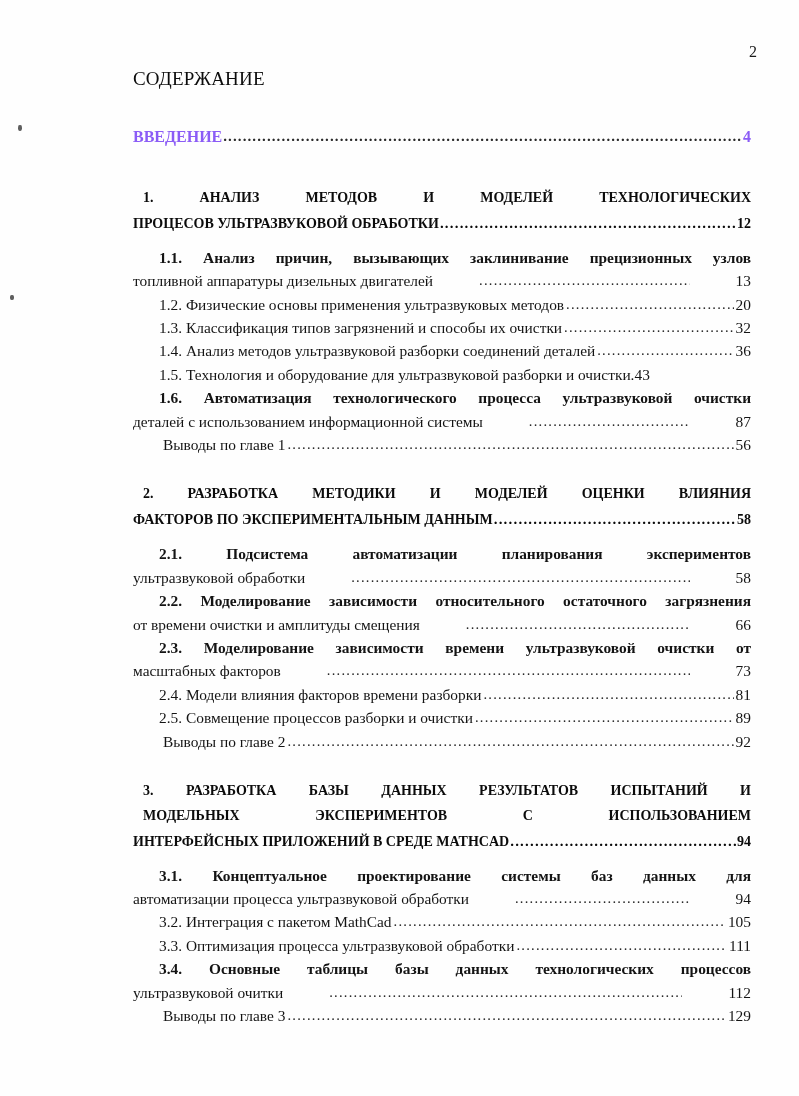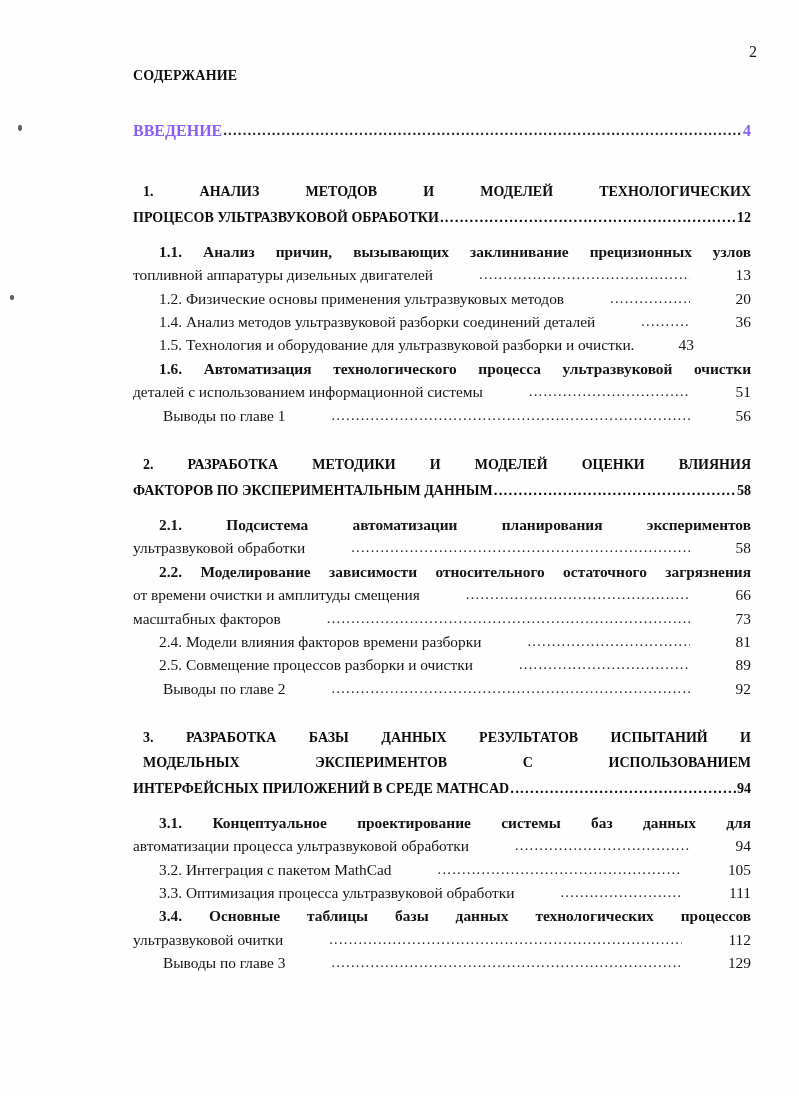--- a/index.html
+++ b/index.html
@@ -38,22 +38,22 @@
 
   
   .content {
     position: absolute;
     left: 133px;
     top: 68px;
     width: 618px;
   }
 
   .toc-title {
-    font-weight: bold;
-    font-size: 14px;
+    font-weight: normal;
+    font-size: 19px;
     letter-spacing: 0.2px;
     margin: 0 0 38px 0;
     color: #0d0d0d;
   }
 
   
   .row {
     display: flex;
     align-items: baseline;
     width: 100%;
@@ -145,21 +145,20 @@
     text-indent: 0;
     width: 100%;
     margin-left: -16px;
     padding-left: 16px;
     gap: 44px;
   }
   .section.single {
     display: flex;
     align-items: baseline;
     padding-left: 26px;
-    gap: 44px;
   }
   .section .txt { flex: 0 0 auto; white-space: nowrap; }
   .section .lead {
     flex: 1 1 auto;
     overflow: hidden;
     white-space: nowrap;
     margin: 0 2px;
     transform: translateY(-1px);
   }
   .section .lead::before {
@@ -223,38 +222,43 @@
         <span class="pg">13</span>
       </div>
     </div>
 
     <div class="section single">
       <span class="txt">1.2. Физические основы применения ультразвуковых методов</span>
       <span class="lead"></span>
       <span class="pg">20</span>
     </div>
 
+    <div class="section single">
+      <span class="txt">1.3. Классификация типов загрязнений и способы их очистки</span>
+      <span class="lead"></span>
+      <span class="pg">32</span>
+    </div>
 
     <div class="section single">
       <span class="txt">1.4. Анализ методов ультразвуковой разборки соединений деталей</span>
       <span class="lead"></span>
       <span class="pg">36</span>
     </div>
 
     <div class="section single">
       <span class="txt">1.5. Технология и оборудование для ультразвуковой разборки и очистки.</span>
       <span class="pg">43</span>
     </div>
 
     <div class="section">
       <div class="line1">1.6.   Автоматизация   технологического   процесса   ультразвуковой   очистки</div>
       <div class="line2 hang">
         <span class="txt">деталей с использованием информационной системы</span>
         <span class="lead"></span>
-        <span class="pg">51</span>
+        <span class="pg">87</span>
       </div>
     </div>
 
     <div class="section single conclusion">
       <span class="txt">Выводы по главе 1</span>
       <span class="lead"></span>
       <span class="pg">56</span>
     </div>
 
     <div class="chapter ch-gap-before ch-gap-after">
@@ -278,20 +282,21 @@
     <div class="section">
       <div class="line1">2.2. Моделирование зависимости относительного остаточного загрязнения</div>
       <div class="line2 hang">
         <span class="txt">от времени очистки и амплитуды смещения</span>
         <span class="lead"></span>
         <span class="pg">66</span>
       </div>
     </div>
 
     <div class="section">
+      <div class="line1">2.3.   Моделирование   зависимости   времени   ультразвуковой   очистки   от</div>
       <div class="line2 hang">
         <span class="txt">масштабных факторов</span>
         <span class="lead"></span>
         <span class="pg">73</span>
       </div>
     </div>
 
     <div class="section single">
       <span class="txt">2.4. Модели влияния факторов времени разборки</span>
       <span class="lead"></span>

